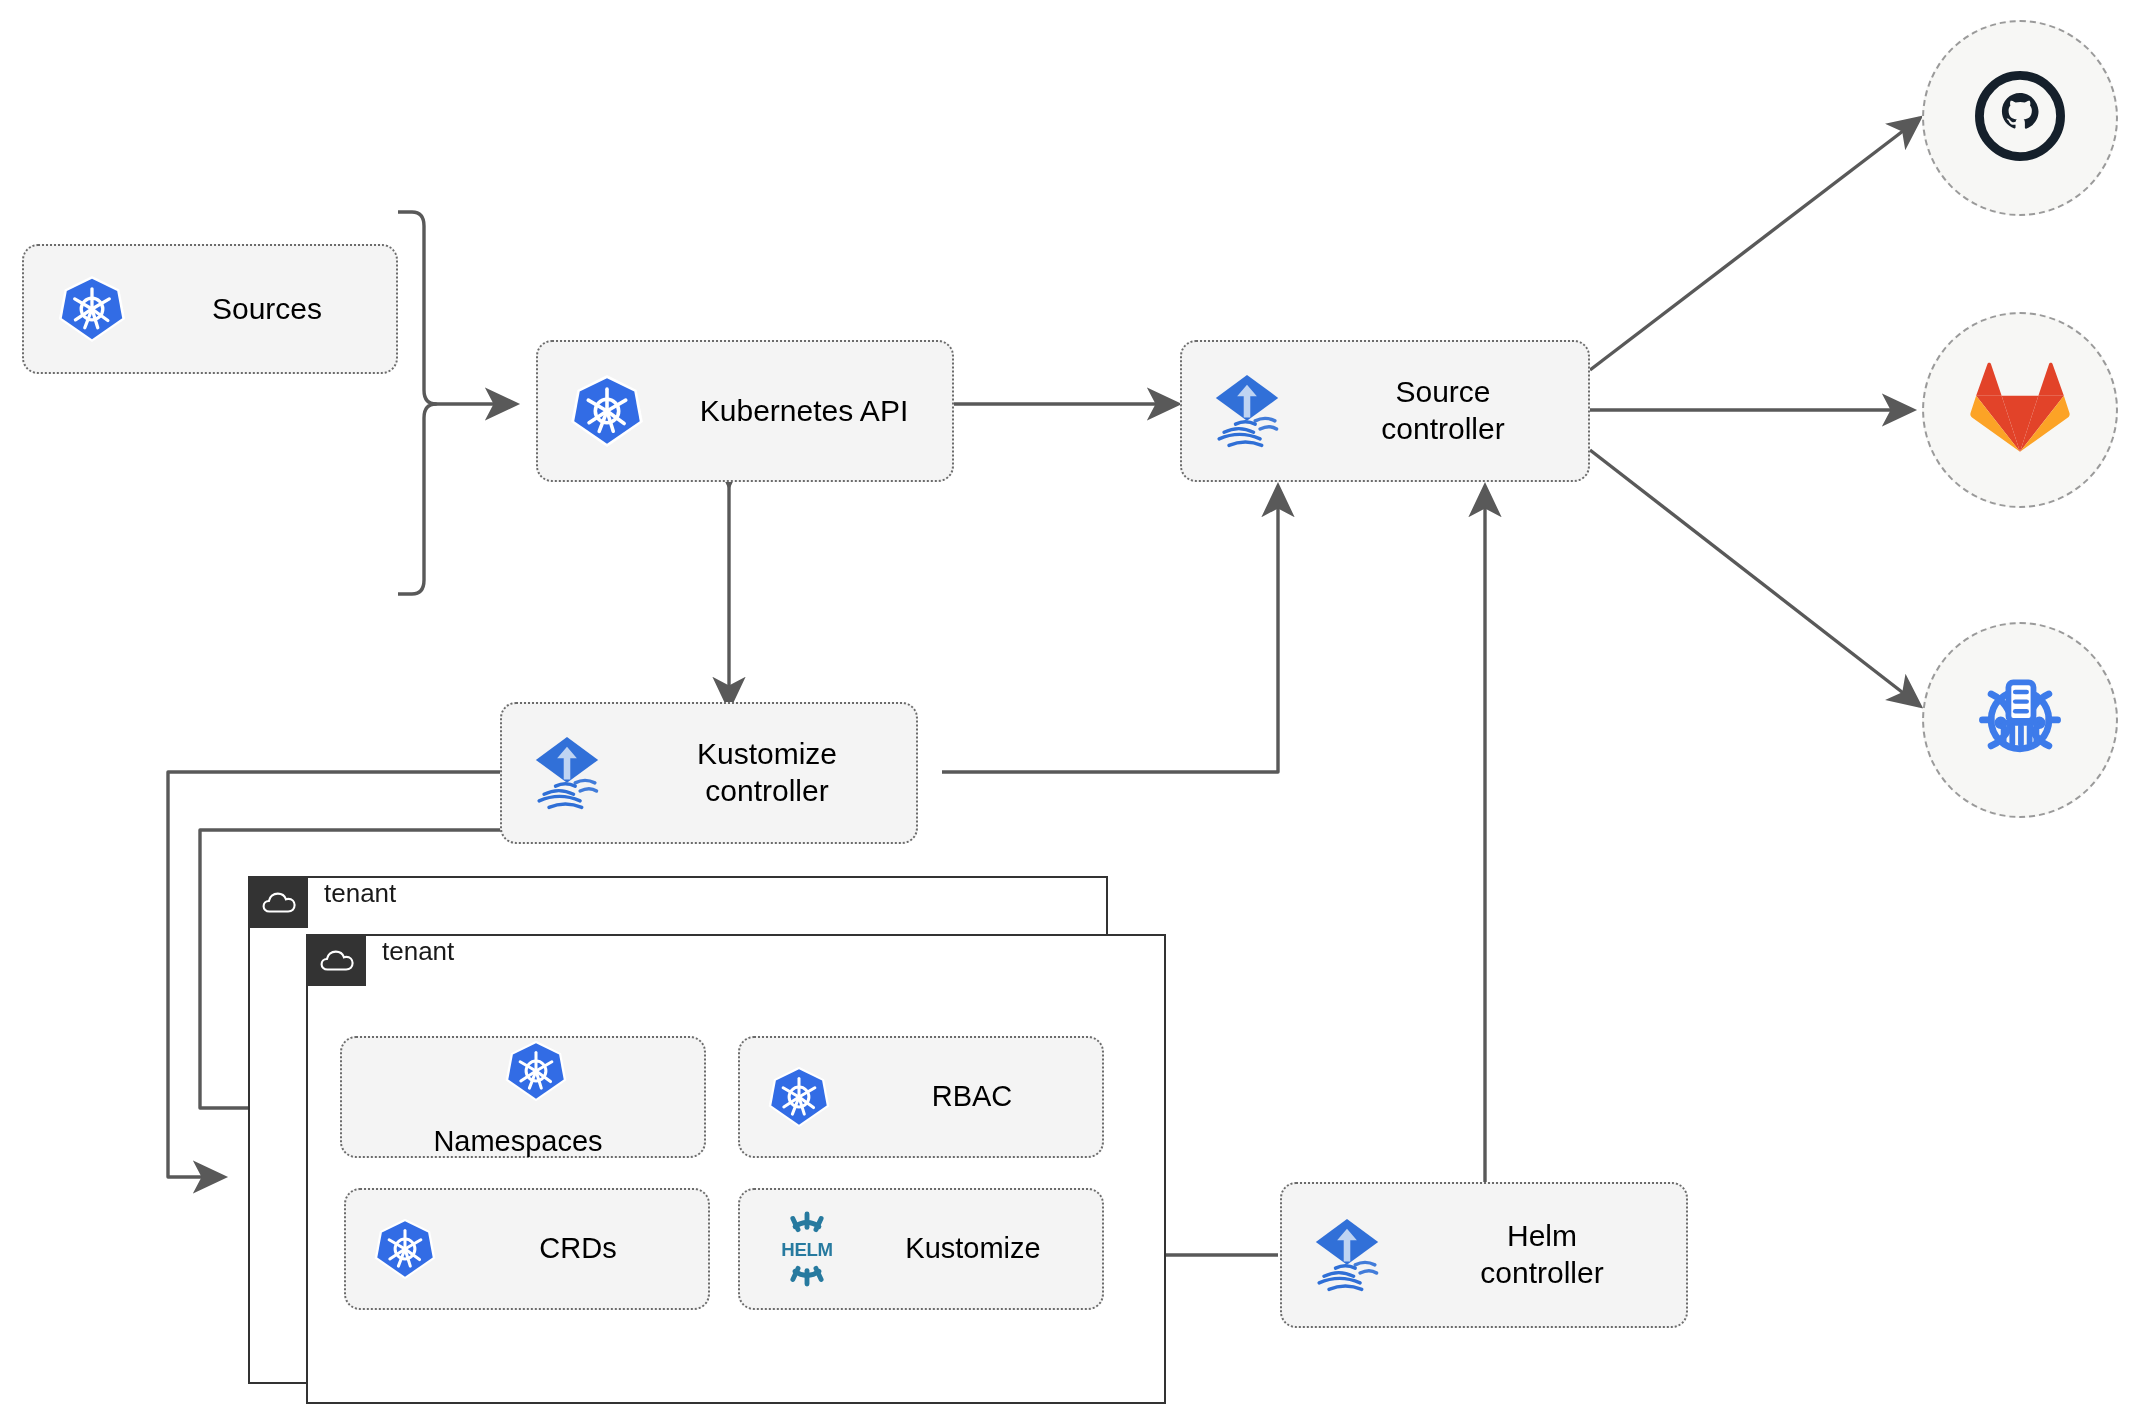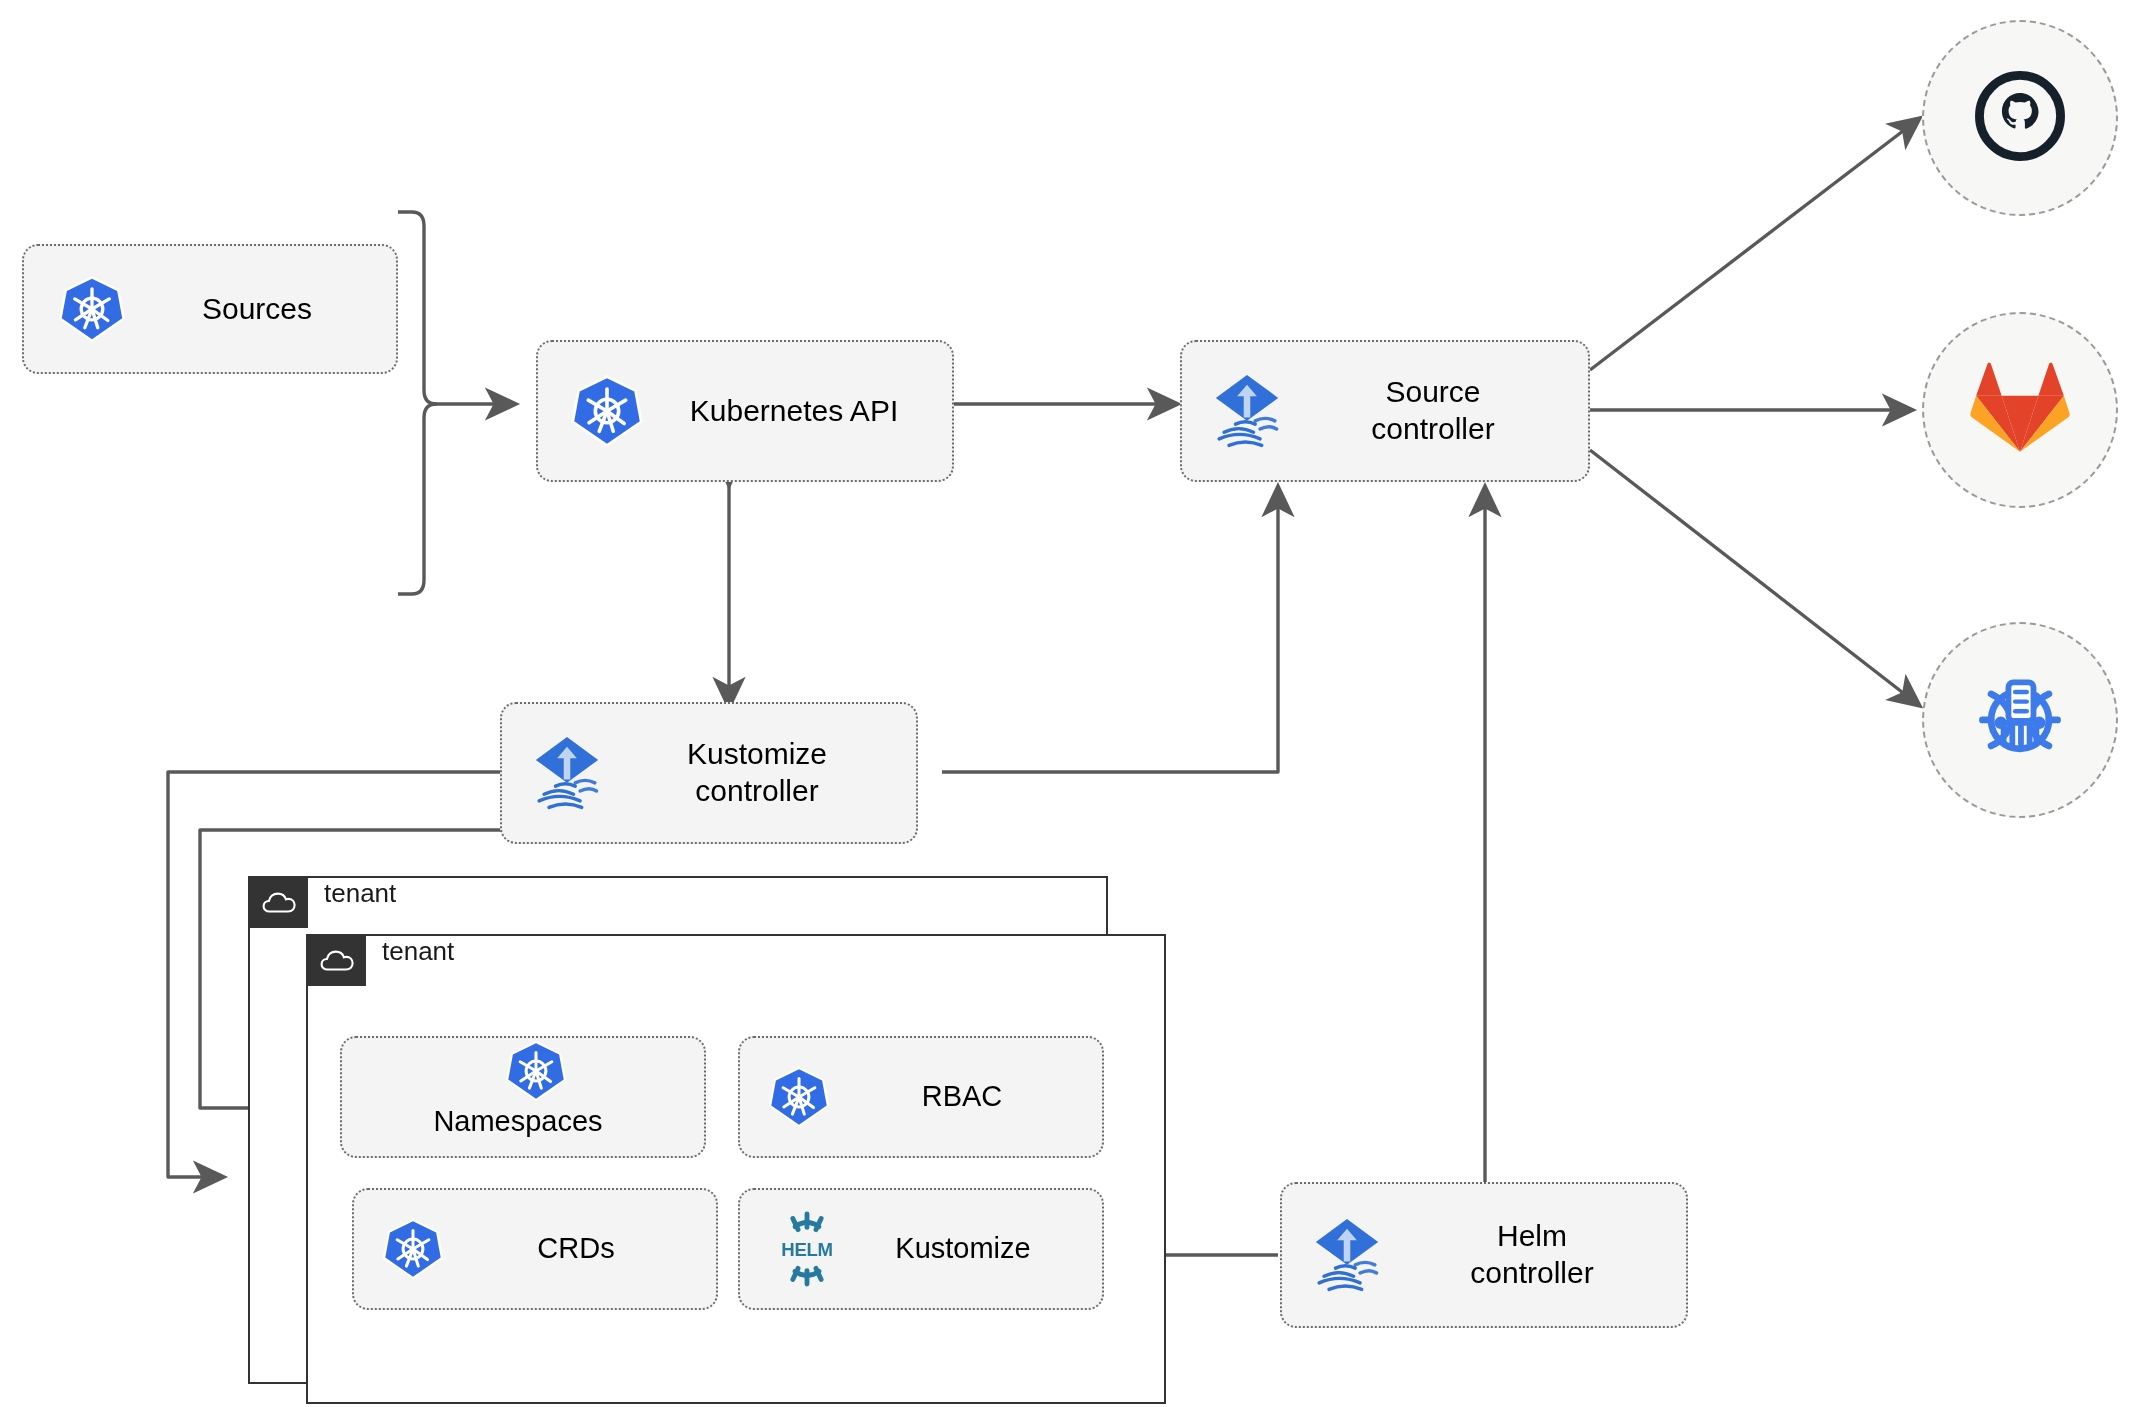--- a/index.html
+++ b/index.html
@@ -9,20 +9,21 @@
 
   
   .card{
     position:absolute;
     background:#f4f4f4;
     border:2.5px dotted #6b6b6b;
     border-radius:16px;
     display:flex;
     align-items:center;
     box-sizing:border-box;
+    gap:20px;
   }
   .card .ico{flex:0 0 auto;display:flex;align-items:center;justify-content:center;}
   .card .lbl{
     flex:1 1 auto;
     text-align:center;
     color:#000000;
     font-size:30px;
     line-height:1.22;
     white-space:pre-line;
     padding-right:10px;
@@ -261,21 +262,21 @@
             <path d="M50,50 L40,76"></path>
             <path d="M50,50 L27,65"></path>
           <path d="M50,50 L26,36"></path>
         </g>
         <circle cx="50" cy="50" r="3.6" fill="#ffffff"></circle>
       </svg>
     </span>
     <span class="lbl">RBAC</span>
   </div>
 
-  <div class="card small" style="left:352px;top:1188px;width:366px;height:122px;">
+  <div class="card small" style="left:344px;top:1188px;width:366px;height:122px;">
     <span class="ico" style="margin-left:26px;">
       <svg width="66" height="66" viewBox="0 0 100 100">
         <polygon points="50,4 88,23 96,64 50,96 4,64 12,23" fill="#ffffff"></polygon>
         <polygon points="50,8 85,25 92,63 50,92 8,63 15,25" fill="#326CE5"></polygon>
         <g fill="none" stroke="#ffffff" stroke-width="4.6" stroke-linecap="round">
           <circle cx="50" cy="50" r="15"></circle>
           <path d="M50,50 L50,22"></path>
             <path d="M50,50 L74,36"></path>
             <path d="M50,50 L72,66"></path>
           <path d="M50,50 L58,76"></path>

